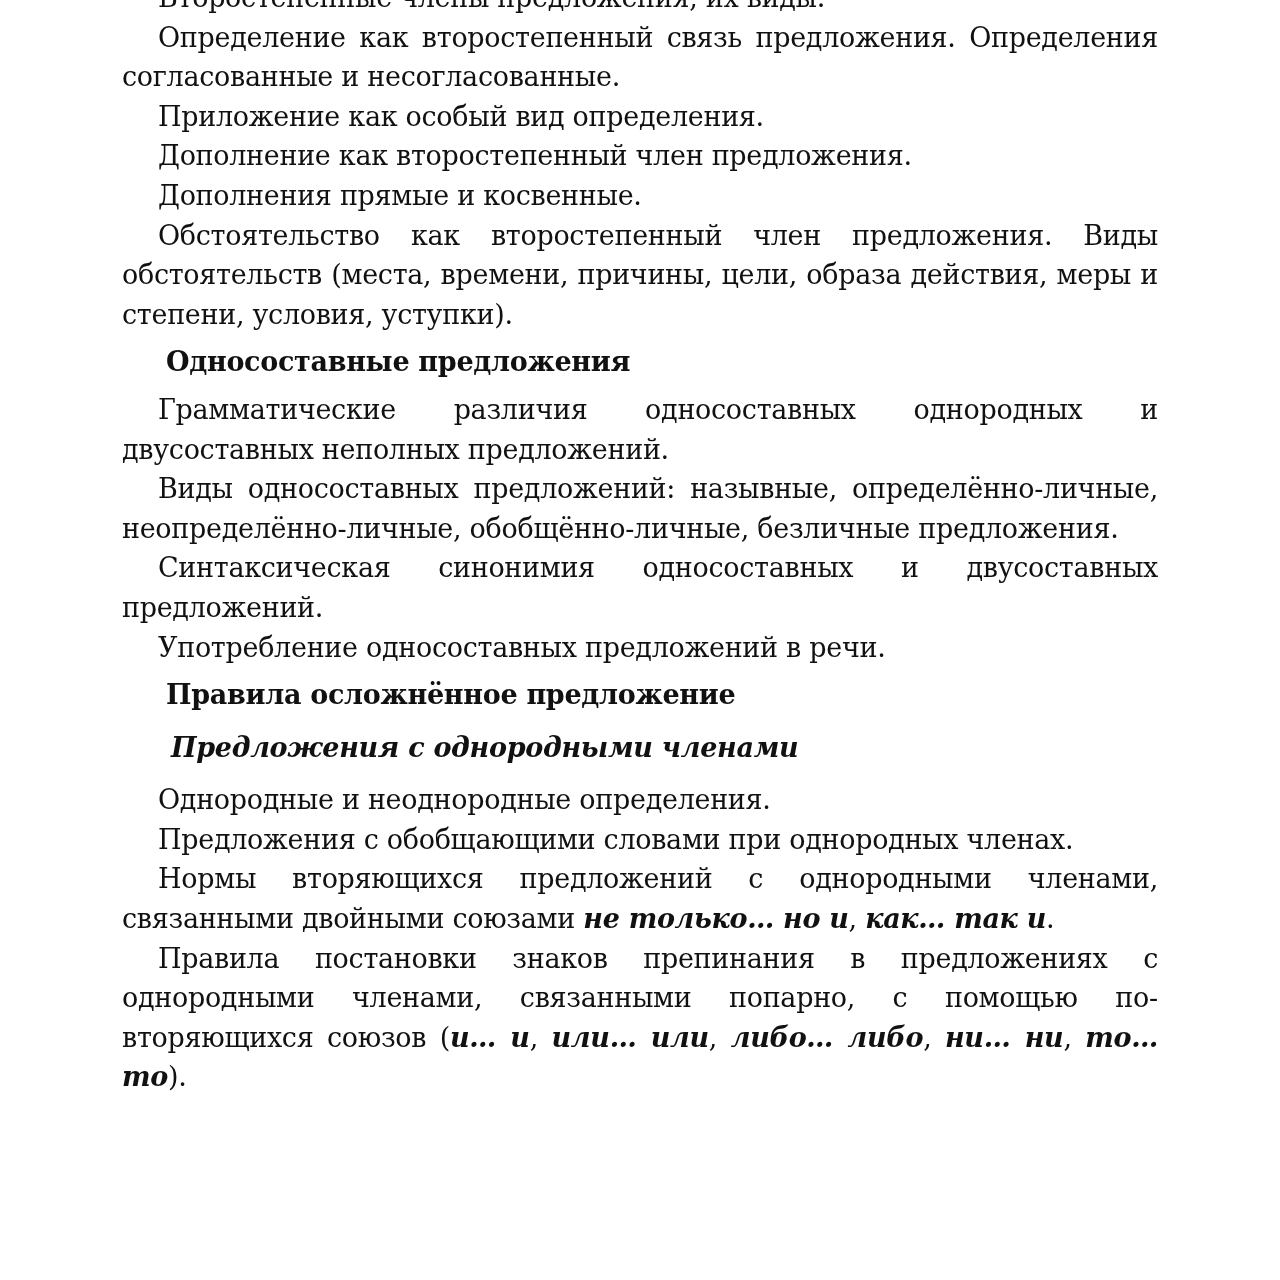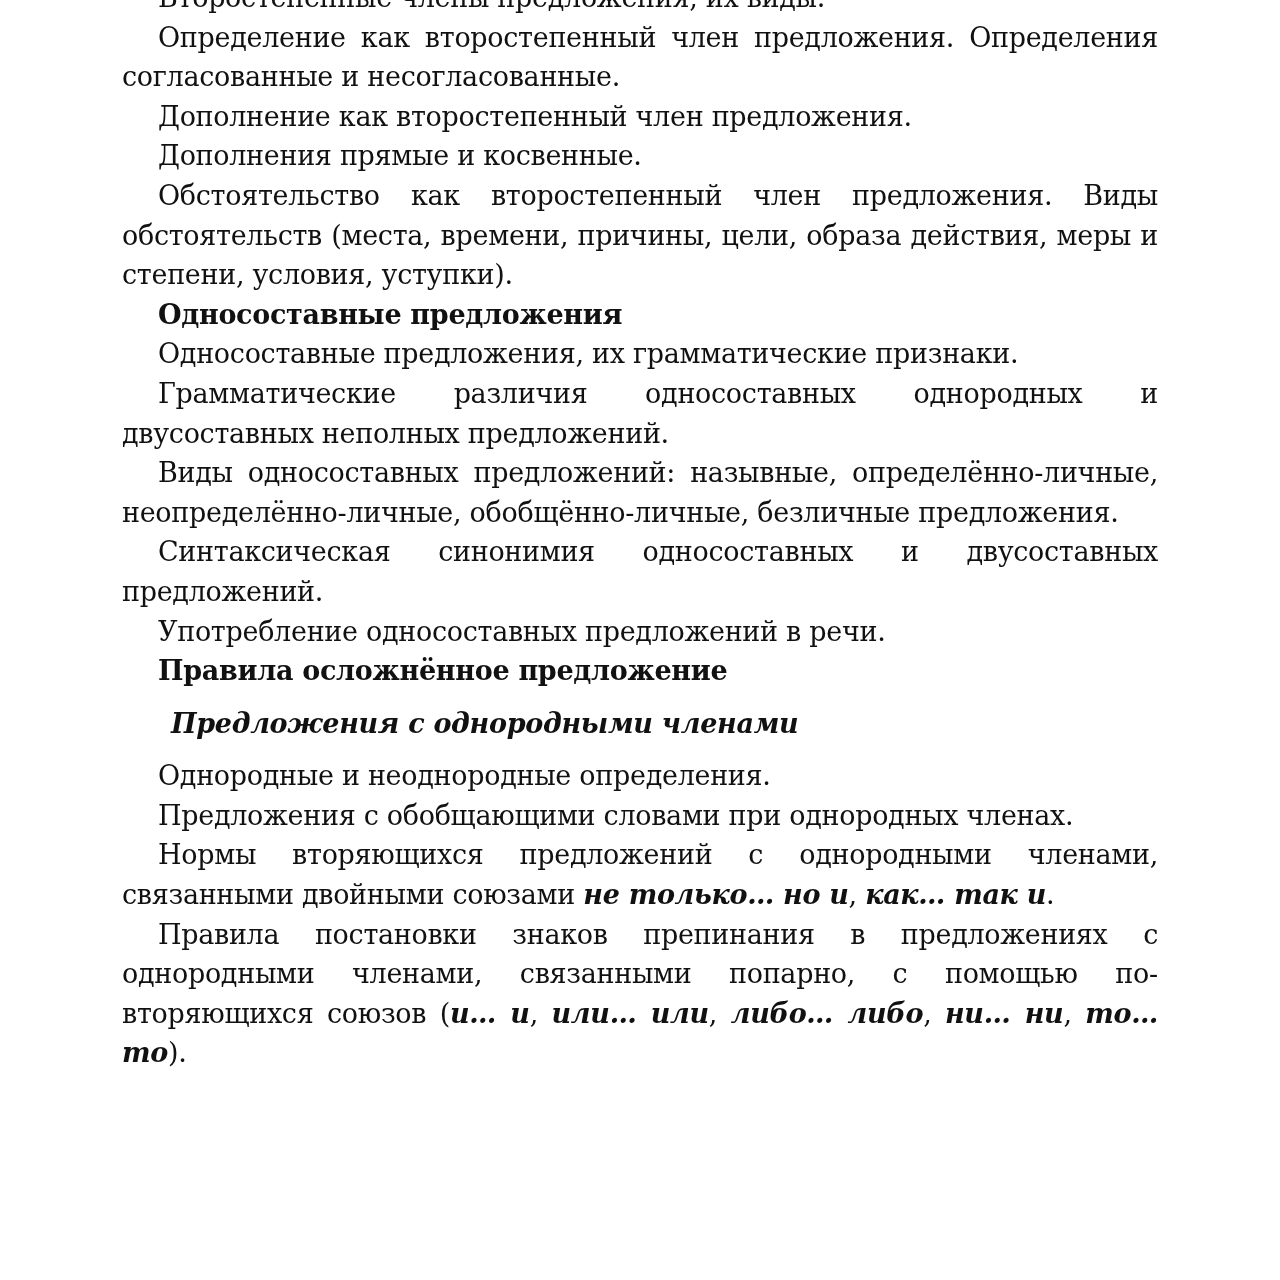--- a/index.html
+++ b/index.html
@@ -24,46 +24,46 @@
     color: #111111;
     letter-spacing: -0.3px;
   }
   .para {
     margin: 0;
     text-indent: 36px;
     text-align: justify;
     hyphens: manual;
   }
   .heading {
-    margin: 0;
+    margin: 8px;
     text-indent: 36px;
     font-weight: bold;
   }
   .subheading {
     margin: 13px;
     text-indent: 36px;
     font-weight: bold;
     font-style: italic;
   }
   .bi {
     font-weight: bold;
     font-style: italic;
   }
 </style>
 </head>
 <body>
 
 <div class="page">
   <p class="para">Второстепенные члены предложения, их виды.</p>
-  <p class="para">Определение как второстепенный член предложения. Опре­деления согласованные и несогласованные.</p>
+  <p class="para">Определение как второстепенный связь предложения. Опре­деления согласованные и несогласованные.</p>
+  <p class="para">Приложение как особый вид определения.</p>
   <p class="para">Дополнение как второстепенный член предложения.</p>
   <p class="para">Дополнения прямые и косвенные.</p>
   <p class="para">Обстоятельство как второстепенный член предложения. Виды обстоятельств (места, времени, причины, цели, образа действия, меры и степени, условия, уступки).</p>
   <p class="heading">Односоставные предложения</p>
-  <p class="para">Односоставные предложения, их грамматические признаки.</p>
   <p class="para">Грамматические различия односоставных однородных и двусоставных неполных предложений.</p>
   <p class="para">Виды односоставных предложений: назывные, определённо-личные, неопределённо-личные, обобщённо-личные, безлич­ные предложения.</p>
   <p class="para">Синтаксическая синонимия односоставных и двусоставных предложений.</p>
   <p class="para">Употребление односоставных предложений в речи.</p>
   <p class="heading">Правила осложнённое предложение</p>
   <p class="subheading">Предложения с однородными членами</p>
   <p class="para">Однородные и неоднородные определения.</p>
   <p class="para">Предложения с обобщающими словами при однородных членах.</p>
   <p class="para">
     <span>Нормы вторяющихся предложений с однородными членами, связанными двойными союзами </span><span class="bi">не только… но и</span><span>, </span><span class="bi">как… так и</span><span>.</span>

